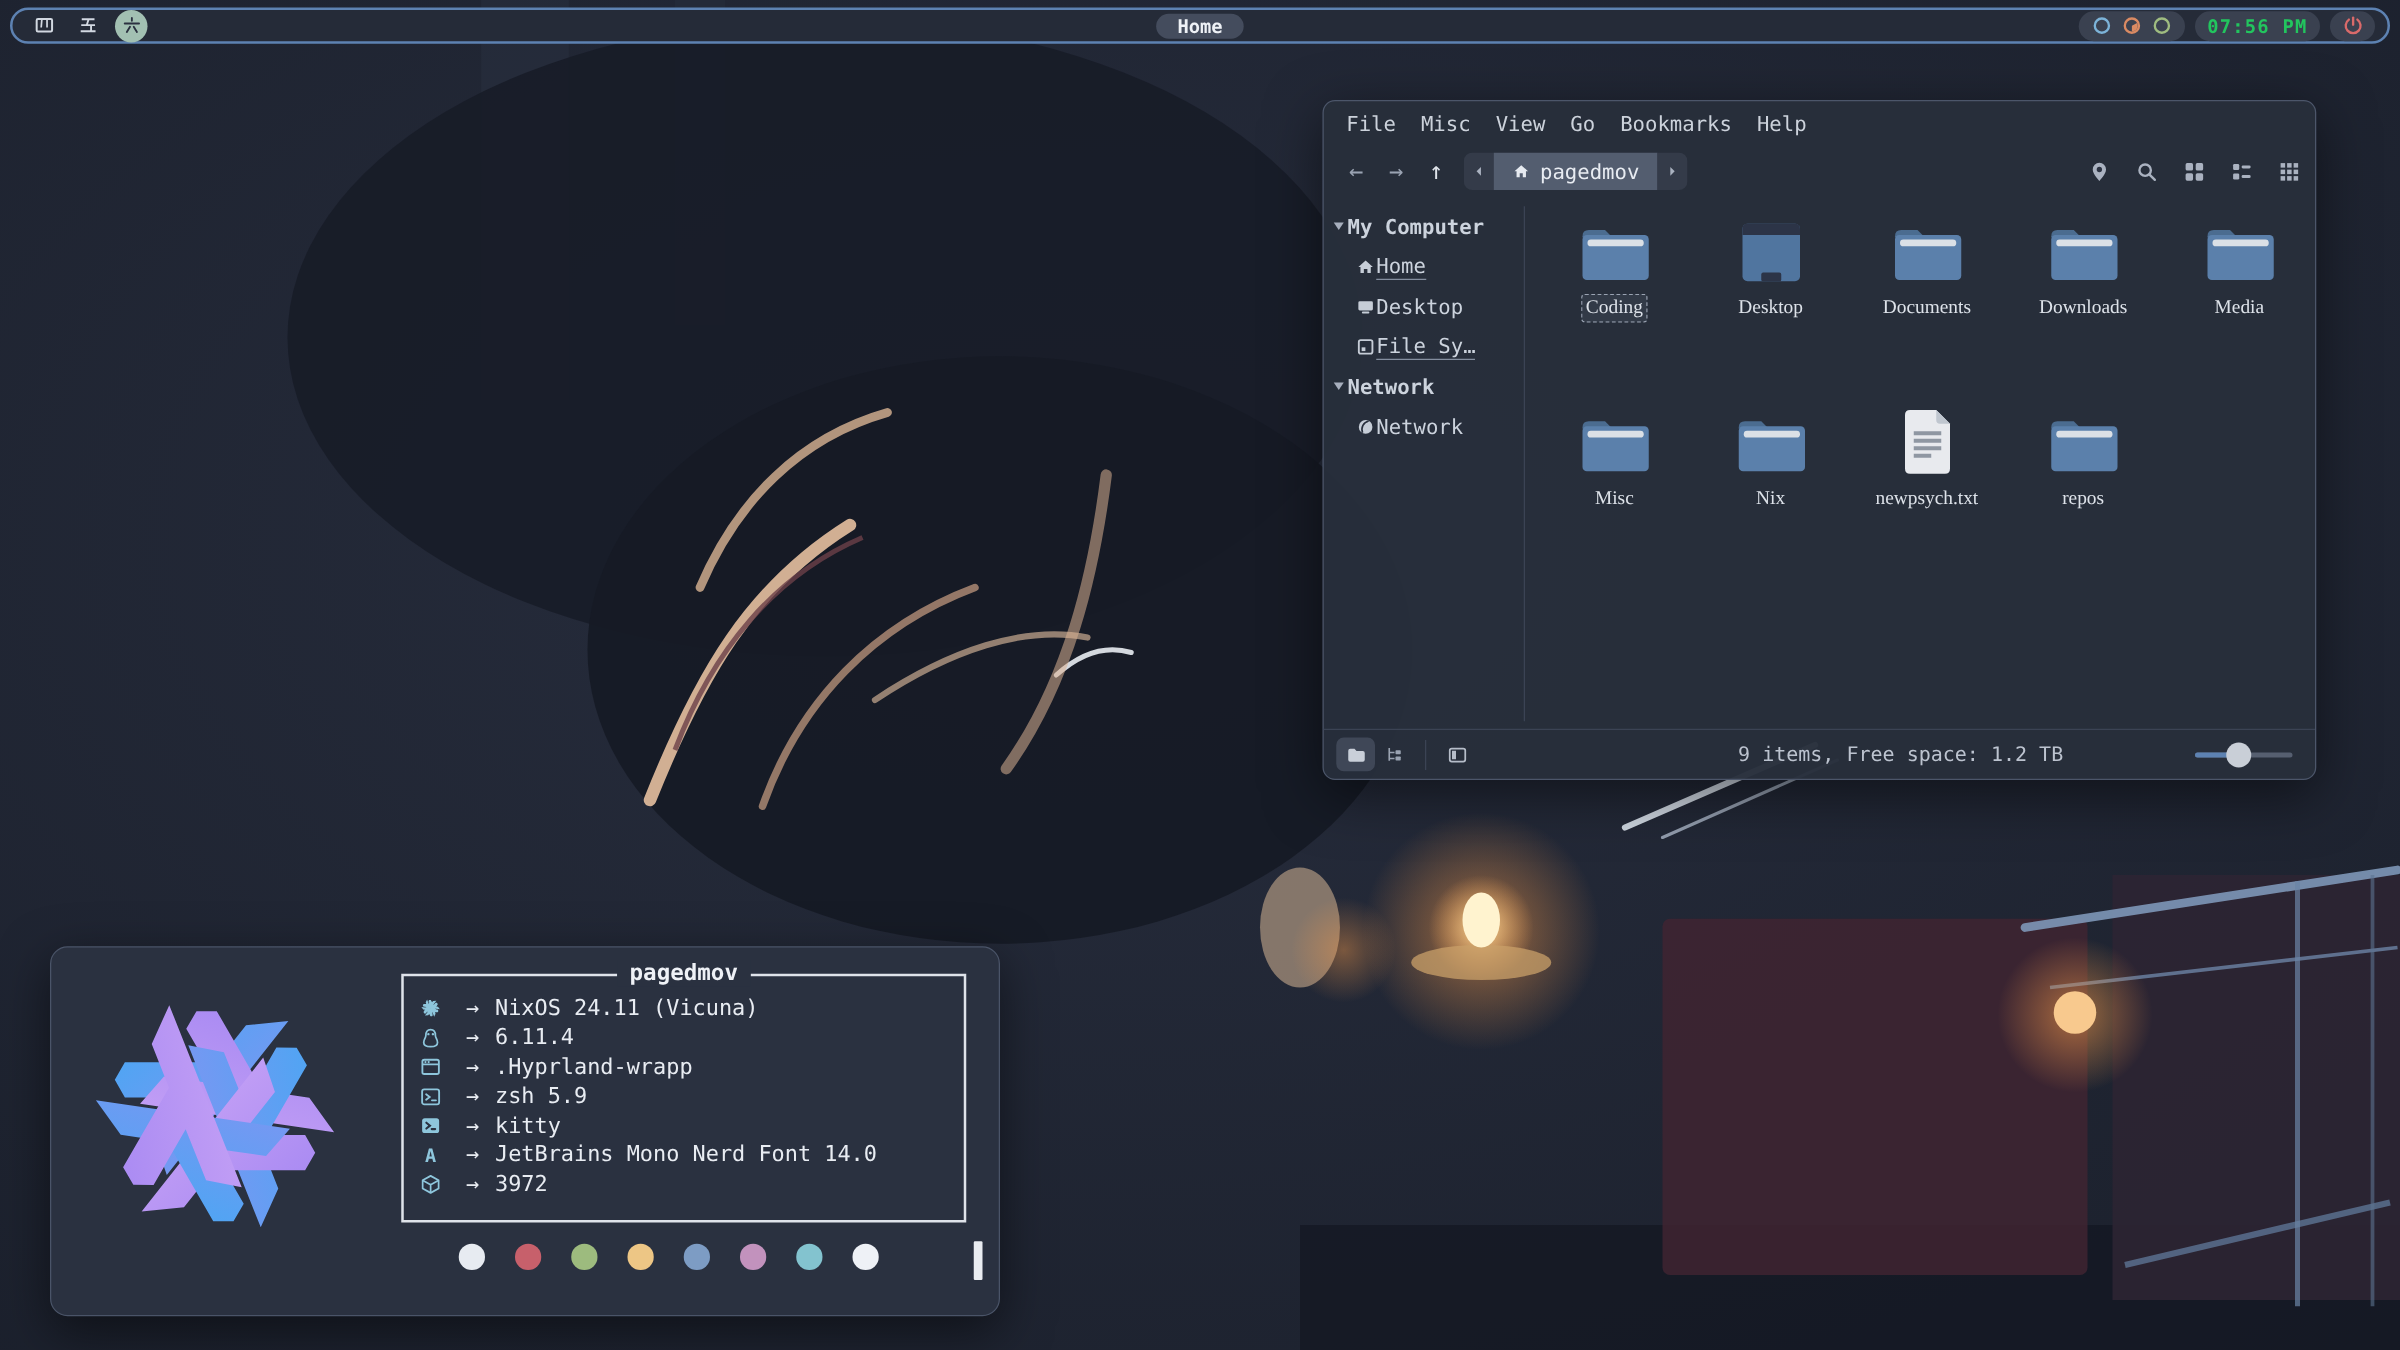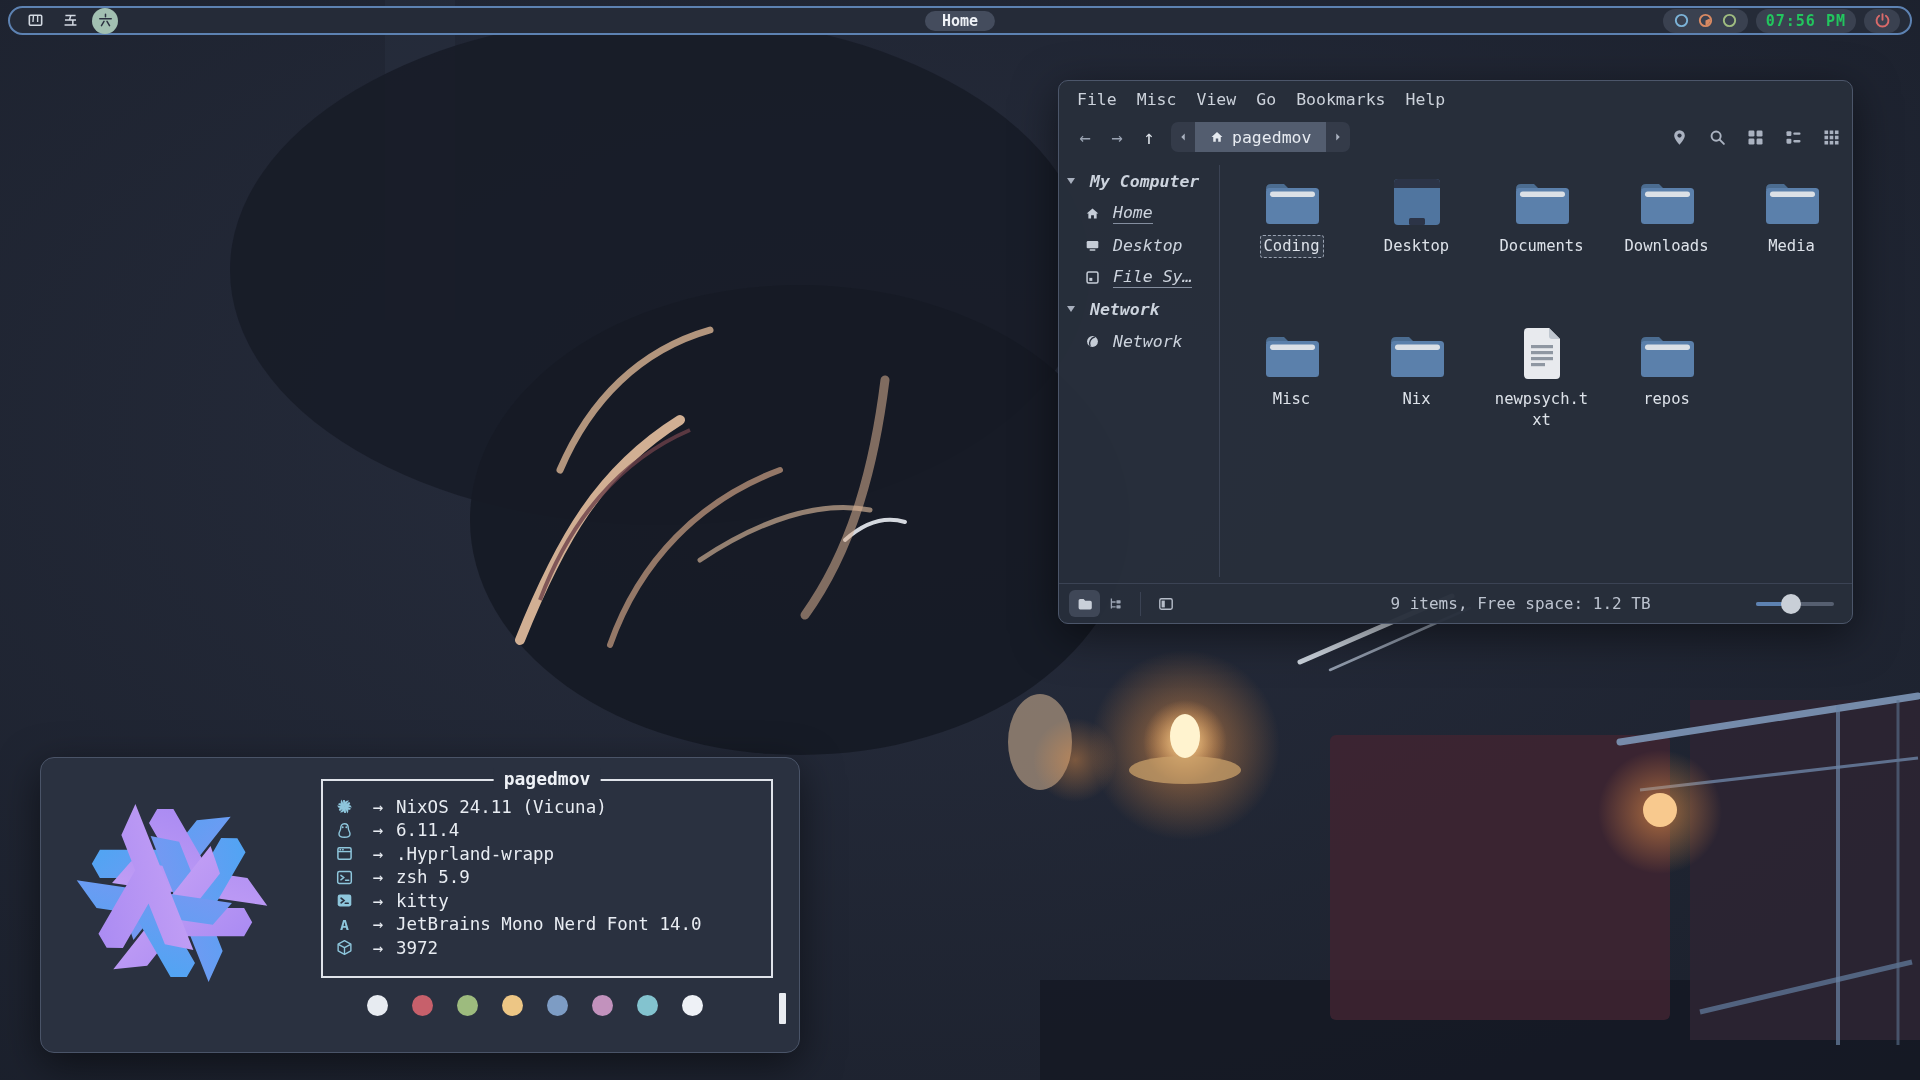--- a/index.html
+++ b/index.html
@@ -49,34 +49,34 @@
   .chev svg { width:14px; height:14px; }
   #crumb { background:#535d6f; display:flex; align-items:center; gap:8px; padding:0 15px;
     color:#e8ecf2; font-size:16.5px; }
   #crumb svg { width:14px; height:14px; }
   #tool-icons { margin-left:auto; display:flex; gap:21px; align-items:center; }
   .tico { width:17px; height:17px; display:flex; cursor:default; }
   .tico svg { width:17px; height:17px; }
 
   #fm-content { position:absolute; top:78px; left:0; right:0; bottom:40px; }
   #fm-sidebar { position:absolute; left:0; top:6px; width:160px; bottom:0; font-size:16.5px; }
-  .srow { height:32px; display:flex; align-items:center; gap:13px; padding-left:26px;
-    color:#ccd3dd; cursor:default;font-style:italic; }
+  .srow { height:32px; display:flex; align-items:center; gap:1px; padding-left:26px;
+    color:#ccd3dd; cursor:default; }
   .srow .expander { display:none; width:0; height:0; border-left:4.5px solid transparent;
     border-right:4.5px solid transparent; border-top:6px solid #a7afbd; margin-right:2px; }
   .srow.header { padding-left:8px; font-weight:bold; }
   .srow.header .expander { display:block; }
   .sicon { width:15px; height:15px; color:#c6cdd7; }
   .sicon svg { width:15px; height:15px; display:block; }
   .slabel.uline { border-bottom:1px solid #848e9f; padding-bottom:1px; }
   #fm-divider { position:absolute; left:160px; top:6px; bottom:6px; width:1px; background:#3b4354; }
 
   #fm-files { position:absolute; left:162px; right:4px; top:0; bottom:0;
     display:grid; grid-template-columns:repeat(5,125px); grid-auto-rows:153px;
-    justify-items:center; padding-left:8px; padding-top:12px; }
+    justify-items:center; padding-left:8px; padding-top:12px;font-family:Liberation Serif, serif; }
   .fitem { display:flex; flex-direction:column; align-items:center; width:120px; cursor:default; }
   .ficon { height:58px; display:flex; align-items:flex-end; }
   .ficon svg { display:block; }
   .flabel { margin-top:6px; font-size:15.5px; color:#dde2e9; text-align:center;
     max-width:106px; word-break:break-all; line-height:1.35;
     border:1px dashed transparent; border-radius:3px; padding:0 3px; }
   .fitem.selected .flabel { border-color:#9aa3b2; background:rgba(84,94,112,0.25); }
 
   #fm-statusbar { position:absolute; left:0; right:0; bottom:0; height:40px;
     border-top:1px solid #3b4354; display:flex; align-items:center; padding:0 10px; }

